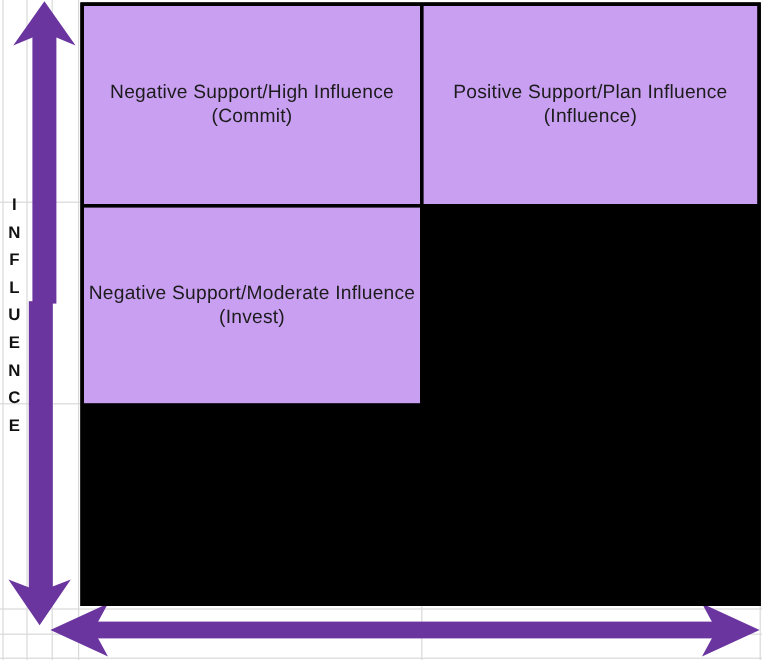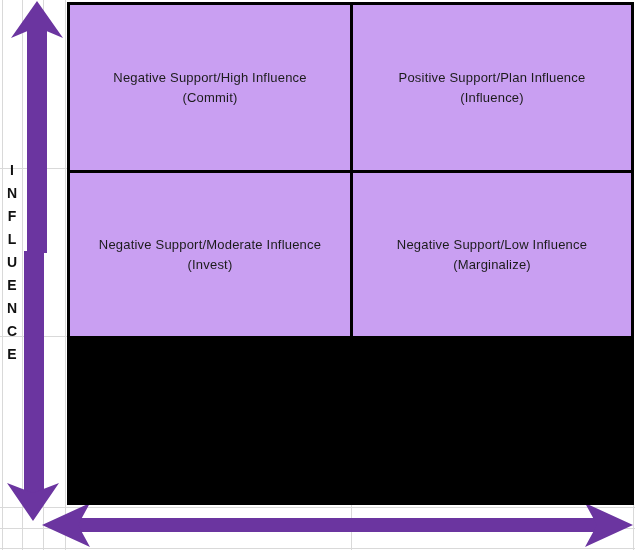--- a/index.html
+++ b/index.html
@@ -34,21 +34,21 @@
     display:grid;
     grid-template-columns:280px 1fr;
     grid-template-rows:165px 163px 1fr;
     gap:3px;
   }
   .cell{
     background:var(--cell-fill);
     display:flex;flex-direction:column;
     align-items:center;justify-content:center;
     text-align:center;
-    font-size:13px;line-height:20px;
+    font-size:16px;line-height:20px;
     letter-spacing:0.2px;
     color:var(--text);
   }
   .axis-label{
     position:absolute;
     left:4px;top:162px;
     writing-mode:vertical-rl;
     text-orientation:upright;
     font-size:14px;font-weight:700;
     letter-spacing:7px;
@@ -100,19 +100,15 @@
       <span>(Commit)</span>
     </div>
     <div class="cell">
       <span>Positive Support/Plan Influence</span>
       <span>(Influence)</span>
     </div>
     <div class="cell">
       <span>Negative Support/Moderate Influence</span>
       <span>(Invest)</span>
     </div>
-    <div class="cell">
-      <span>Negative Support/Low Influence</span>
-      <span>(Marginalize)</span>
-    </div>
   </div>
 
 </div>
 
 </body></html>

